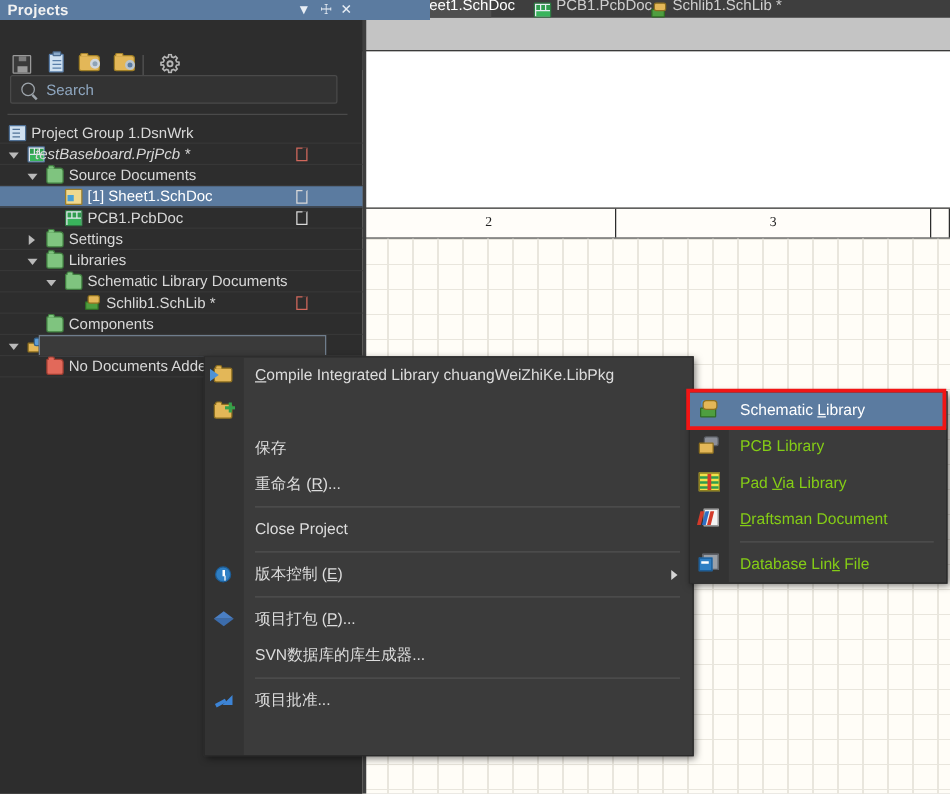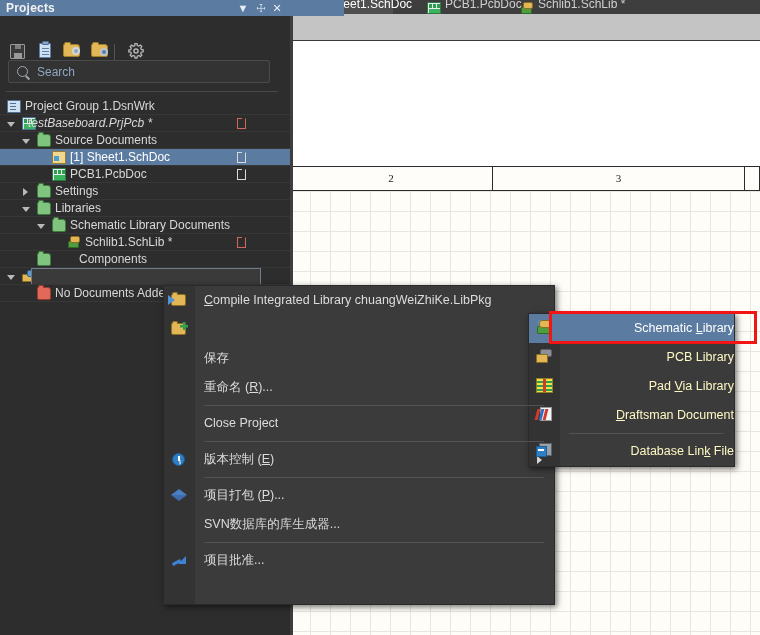--- a/index.html
+++ b/index.html
@@ -144,23 +144,23 @@
   .mi-clock{position:absolute;left:1px;top:1px;width:13px;height:13px;border-radius:50%;background:#2f7fc4;border:1px solid #1d5d96;box-sizing:border-box;}
   .mi-clock:after{content:"";position:absolute;left:5px;top:2px;width:1.5px;height:5px;background:#fff;box-shadow:1px 4px 0 -0.5px #fff;}
   .mi-box{position:absolute;left:0px;top:1px;width:16px;height:12px;}
   .mi-box:before{content:"";position:absolute;left:0;top:0;width:0;height:0;border-style:solid;border-width:0 8px 6px 8px;border-color:transparent transparent #4a7fc4 transparent;}
   .mi-box:after{content:"";position:absolute;left:0;top:6px;width:0;height:0;border-style:solid;border-width:6px 8px 0 8px;border-color:#3c6cab transparent transparent transparent;}
   .mi-arrow{position:absolute;left:1px;top:2px;width:14px;height:11px;}
   .mi-arrow:before{content:"";position:absolute;left:0;top:6px;width:9px;height:2.5px;background:#3d84d6;transform:rotate(-28deg);}
   .mi-arrow:after{content:"";position:absolute;right:0;top:1px;border-style:solid;border-width:0 0 8px 8px;border-color:transparent transparent #3d84d6 transparent;}
 
   
-  #sub-menu{position:absolute;left:528px;top:313px;width:205px;background:#3b3b3b;border:1px solid #2a2a2a;box-shadow:2px 2px 6px rgba(0,0,0,.55);text-align:right;}
+  #sub-menu{position:absolute;left:551px;top:313px;width:205px;background:#3b3b3b;border:1px solid #2a2a2a;box-shadow:2px 2px 6px rgba(0,0,0,.55);}
   #sub-gutter{position:absolute;left:0;top:0;width:31px;height:100%;background:#333333;}
-  .smi{position:relative;height:29px;line-height:29px;padding-left:40px;font-size:12.5px;color:#fef9c3;white-space:nowrap;cursor:pointer;z-index:2;}
+  .smi{position:relative;height:29px;line-height:29px;padding-left:40px;font-size:12.5px;color:#84cc16;white-space:nowrap;cursor:pointer;z-index:2;}
   .smi.hl{background:#5b7ba0;color:#ffffff;}
   .s-schlib{position:absolute;left:7px;top:6px;width:17px;height:15px;}
   .s-schlib:before{content:"";position:absolute;left:1px;top:6px;width:13px;height:8px;background:#4e9e3f;border:1px solid #2f6b25;border-radius:1px;box-sizing:border-box;}
   .s-schlib:after{content:"";position:absolute;left:3px;top:0px;width:12px;height:8px;background:#e3b758;border:1px solid #8d6f1f;border-radius:3px;box-sizing:border-box;box-shadow:-2px -1px 0 -1px #4f92d6;}
   .s-pcblib{position:absolute;left:7px;top:6px;width:17px;height:15px;}
   .s-pcblib:before{content:"";position:absolute;left:4px;top:0px;width:12px;height:8px;background:#8d9099;border:1px solid #5d6067;border-radius:2px;box-sizing:border-box;}
   .s-pcblib:after{content:"";position:absolute;left:0px;top:5px;width:12px;height:9px;background:#e3b758;border:1px solid #8d6f1f;border-radius:1px;box-sizing:border-box;}
   .s-padvia{position:absolute;left:7px;top:6px;width:17px;height:15px;background:#f2e14a;border:1px solid #8d7f1f;box-sizing:border-box;overflow:hidden;}
   .s-padvia:after{content:"";position:absolute;left:0;top:0;width:15px;height:13px;background:
      linear-gradient(#d33a2a,#d33a2a) 6px 0/3px 13px no-repeat,
@@ -300,21 +300,21 @@
         <span class="sep"></span>
       </div>
       <div class="row">
         <span class="tico i-schlib" style="left: 67px;"></span>
         <span class="lbl" style="left: 85px;">Schlib1.SchLib *</span>
         <span class="pg pg-red" style="left: 237px;"></span>
         <span class="sep"></span>
       </div>
       <div class="row">
         <span class="tico f-green" style="left: 37px;"></span>
-        <span class="lbl" style="left: 55px; margin-left: 24px;">Components</span>
+        <span class="lbl" style="left: 55px;">Components</span>
         <span class="sep"></span>
       </div>
       <div class="row">
         <span class="arrow open" style="left: 6px;"></span>
         <span class="tico i-libpkg" style="left: 22px;"></span>
         <span id="libpkg-edit-box"></span>
         <span class="sep"></span>
       </div>
       <div class="row">
         <span class="tico f-red" style="left: 37px;"></span>

